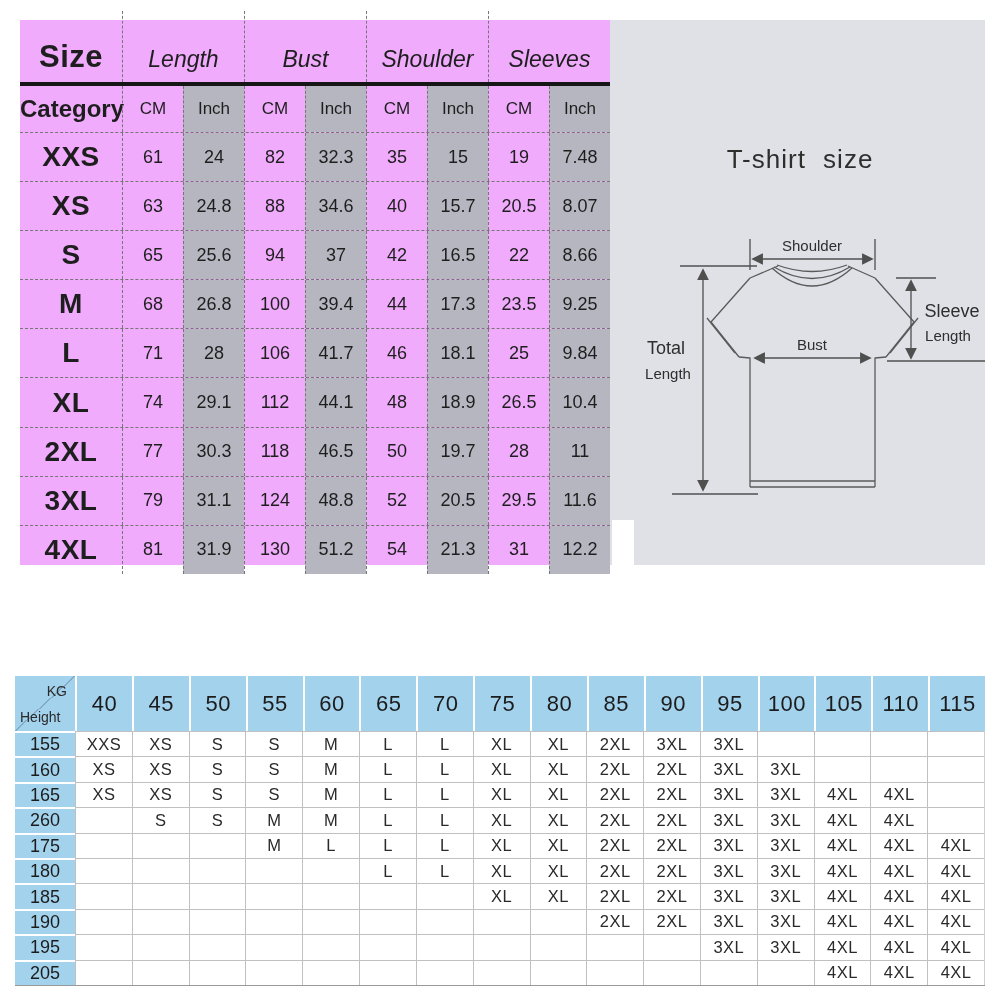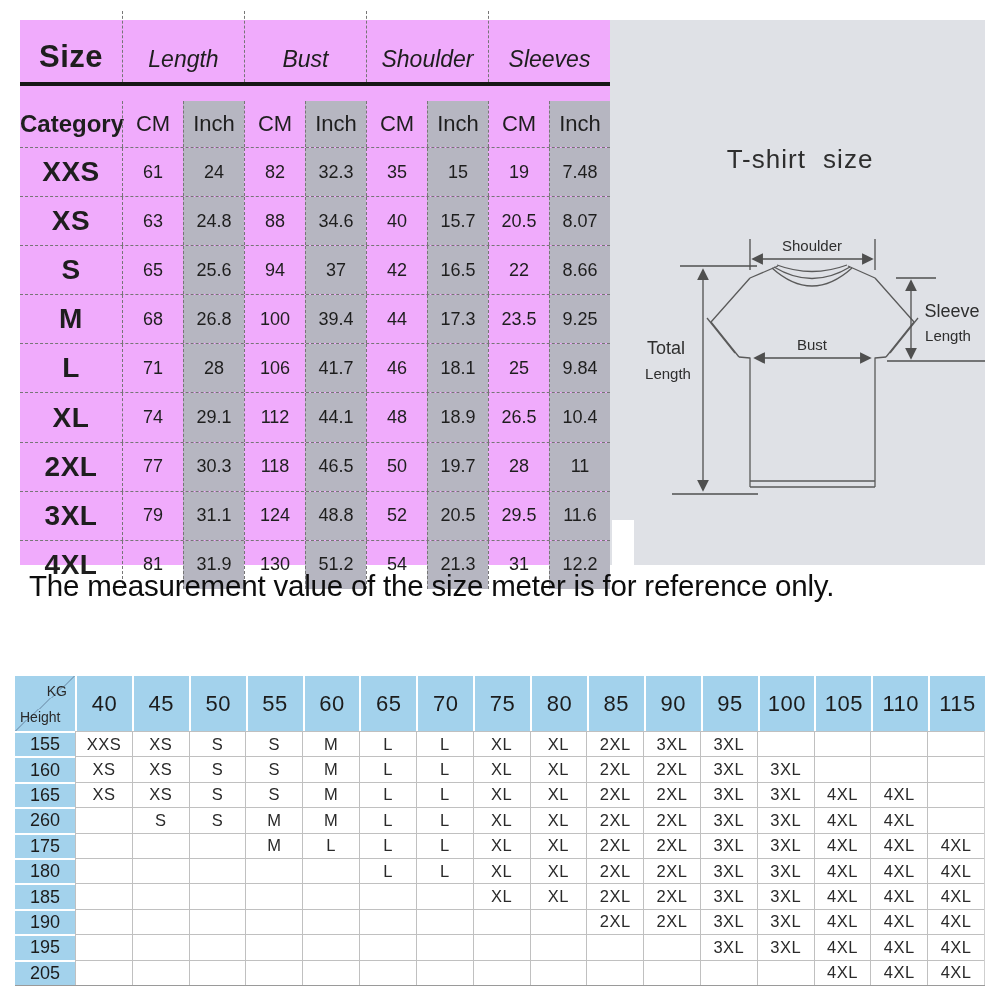--- a/index.html
+++ b/index.html
@@ -9,23 +9,23 @@
   
   .top-block{position:absolute;left:20px;top:20px;width:965px;height:545px;background:#dfe1e6;}
 
   
   .size-table{position:absolute;left:0;top:0;width:590px;height:545px;background:#f0abfc;}
   .st-header1{display:grid;grid-template-columns:102px repeat(4,1fr);height:62px;
               border-bottom:4px solid #161616;align-items:end;}
   .st-corner-top{font-size:31px;font-weight:bold;text-align:center;padding-bottom:7px;letter-spacing:.5px;}
   .st-group{font-size:23px;font-style:italic;text-align:center;padding-bottom:9px;
             border-left:1px dashed #767676;height:100%;display:flex;align-items:flex-end;justify-content:center;}
-  .st-header2{display:grid;grid-template-columns:102px repeat(8,1fr);height:46px;align-items:center;margin-top:15px;}
+  .st-header2{display:grid;grid-template-columns:102px repeat(8,1fr);height:46px;align-items:center;}
   .st-corner-bottom{font-size:24px;font-weight:bold;text-align:center;}
-  .st-unit{font-size:22px;text-align:center;border-left:1px dashed #767676;
+  .st-unit{font-size:17px;text-align:center;border-left:1px dashed #767676;
            height:100%;display:flex;align-items:center;justify-content:center;}
   .st-row{display:grid;grid-template-columns:102px repeat(8,1fr);height:48.1px;
           border-top:1px dashed #767676;align-items:center;}
   .st-size{font-size:28px;font-weight:600;text-align:center;letter-spacing:.5px;}
   .st-cell{font-size:18px;text-align:center;border-left:1px dashed #767676;
            height:100%;display:flex;align-items:center;justify-content:center;}
   .st-unit:nth-child(even),.st-cell:nth-child(even){background:#b6b6c1;}
   .contents{display:contents;}
 
   
@@ -336,21 +336,20 @@
           <line x1="277" y1="341" x2="375" y2="341"></line>
           <line x1="301" y1="261" x2="301" y2="338" marker-start="url(#arr)" marker-end="url(#arr)"></line>
         </g>
       </svg>
     </div>
 
     <div class="white-patch"></div>
   </div>
 
   <div class="note">
-    <div>The measurement value of the size meter is for reference only.</div>
   </div>
 
   <div class="fit-table">
     <div class="ft-header">
       <div class="ft-corner">
         <span class="ft-kg">KG</span>
         <span class="ft-ht">Height</span>
       </div>
       <div class="contents">
   <div class="ft-weight">40</div>

